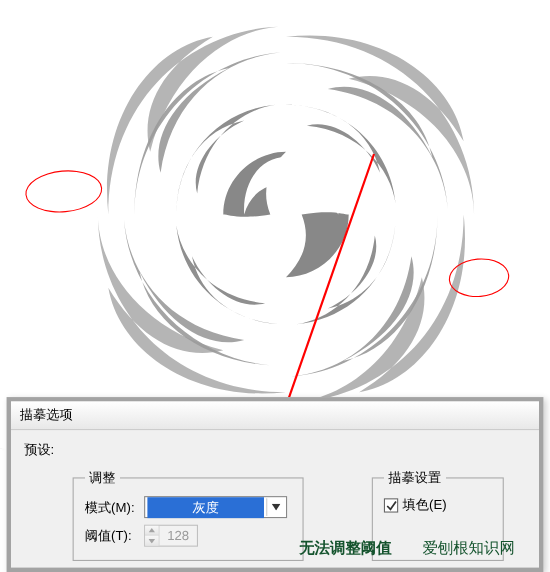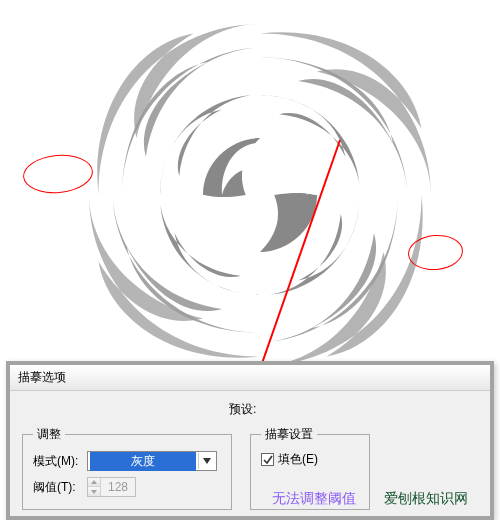--- a/index.html
+++ b/index.html
@@ -68,21 +68,20 @@
       border-bottom: 1px solid #ccc;
       font-size: 12px;
     }
     .dialog-body {
       padding: 10px 12px 6px 12px;
     }
     .row-preset {
       display: flex;
       align-items: center;
       margin-bottom: 8px;
-      flex-direction: column;
     }
     .row-preset .label {
       width: 42px;
     }
     .dropdown {
       display: inline-flex;
       align-items: center;
       background: #fff;
       border: 1px solid #888;
       height: 20px;
@@ -108,20 +107,21 @@
       padding: 1px 4px;
       margin: 0 2px 0 -4px;
     }
     .fieldsets {
       display: flex;
       gap: 18px;
     }
     fieldset {
       border: 1px solid #aaa;
       padding: 8px 4px 6px 10px;
+      margin-left: 44px;
     }
     fieldset.adjust {
       flex: 0 0 210px;
     }
     fieldset.trace-settings {
       flex: 0 0 120px;
     }
     legend {
       font-size: 12px;
       padding: 0 4px;
@@ -171,23 +171,23 @@
       width: 13px;
       height: 13px;
       border: 1px solid #666;
       background: #fff;
       display:flex;align-items:center;justify-content:center;
       font-size:10px;
       color:#333;
     }
     .annotation-text {
       position: absolute;
-      color: #8b5cf6;
+      color: #14532d;
       font-size: 14px;
-      font-weight: 400;
+      font-weight: 700;
     }
     .annot-cannot {
       bottom: 12px;
       left: 272px;
     }
     .annot-watermark {
       bottom: 12px;
       left: 384px;
       color: #14532d;
       font-size: 14px;

